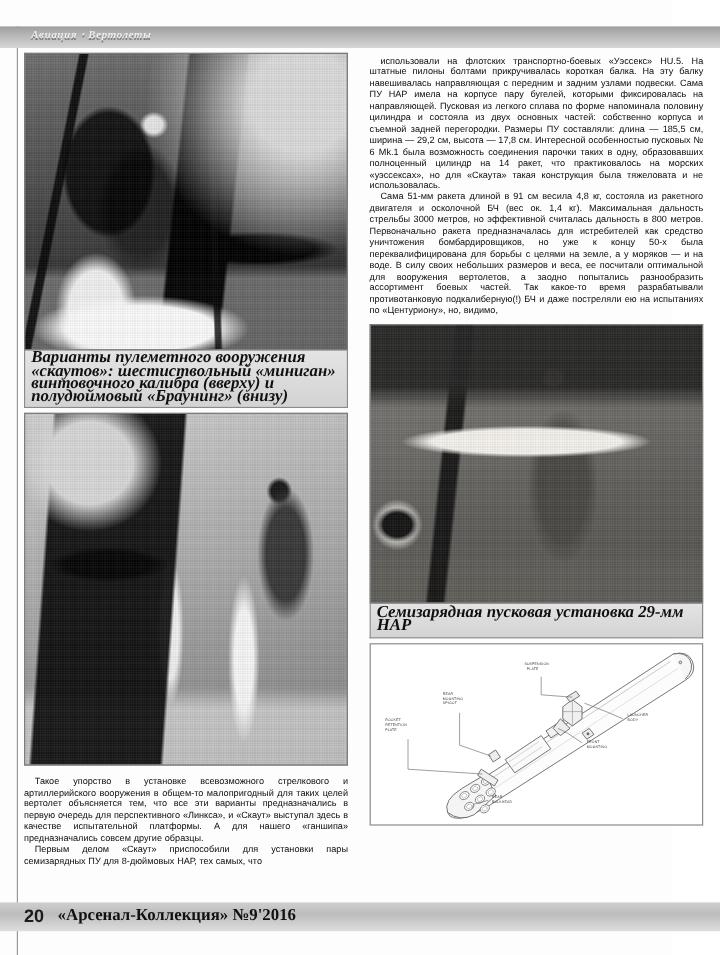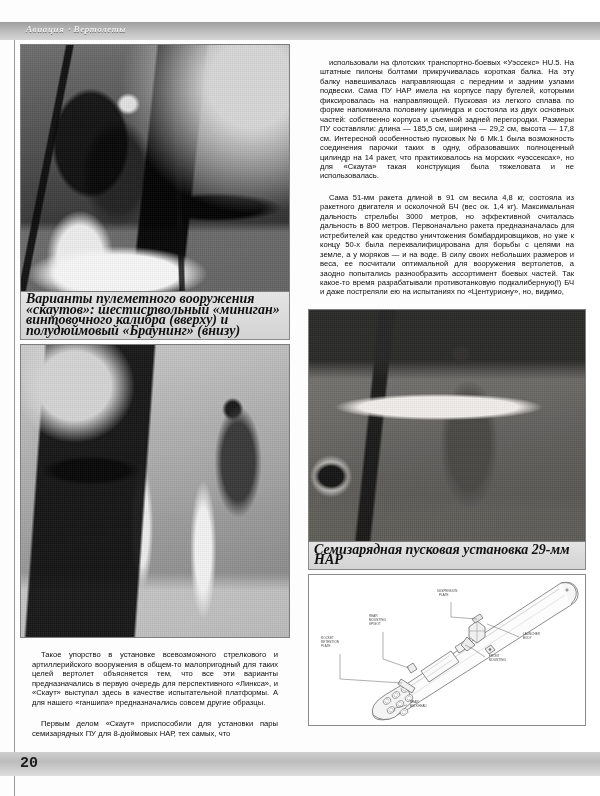--- a/index.html
+++ b/index.html
@@ -35,21 +35,21 @@
     text-shadow:0 1px 0 rgba(90,90,90,.7);
     white-space:nowrap;
   }
   
   #footer-band {
     position:absolute; left:0; top:752px; width:600px; height:24px;
     background:linear-gradient(to bottom,#cfcfcf 0%,#bcbcbc 40%,#dedede 100%);
   }
   #footer-band .folio {
     position:absolute; left:20px; top:3px;
-    font-family:Liberation Mono, monospace;
+    font-family:Liberation Sans, sans-serif;
     font-weight:bold; font-size:15px; color:#1b1b1b;
   }
   #footer-band .journal {
     position:absolute; left:48px; top:4px;
     font-family:"Liberation Serif", serif;
     font-weight:bold; font-size:14px; color:#111;
     white-space:nowrap;
   }
 
   
@@ -59,21 +59,21 @@
   
   .bodytext {
     font-family:"Liberation Sans", sans-serif;
     font-size:7.6px;
     line-height:9.45px;
     text-align:justify;
     color:#0c0c0c;
     word-spacing:.2px;
     hyphens:manual;
   }
-  .bodytext p { margin:12px; text-indent:9px; }
+  .bodytext p { margin:0; text-indent:9px; }
 
   
   .photo {
     position:relative;
     border:1px solid #7d7d7d;
     overflow:hidden;
     background:#8e8e8e;
   }
   .photo .ph-inner { position:absolute; inset:0; }
 
@@ -293,15 +293,16 @@
           <text class="dwg-label" x="101" y="128">
             <tspan x="101" dy="0">REAR</tspan><tspan x="101" dy="4">BULKHEAD</tspan>
           </text>
         </g>
       </svg>
     </div>
   </div>
 
   <div id="footer-band">
     <div class="folio">20</div>
+    <div class="journal">«Арсенал-Коллекция» №9'2016</div>
   </div>
 
 </div>
 
 </body></html>

